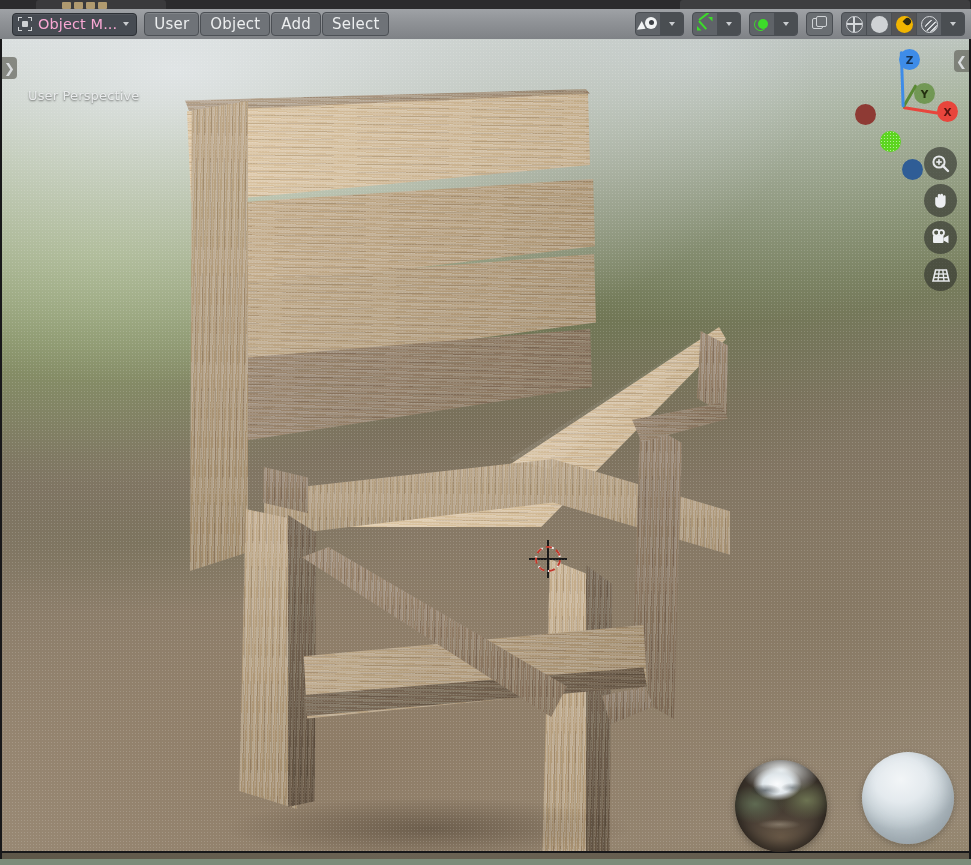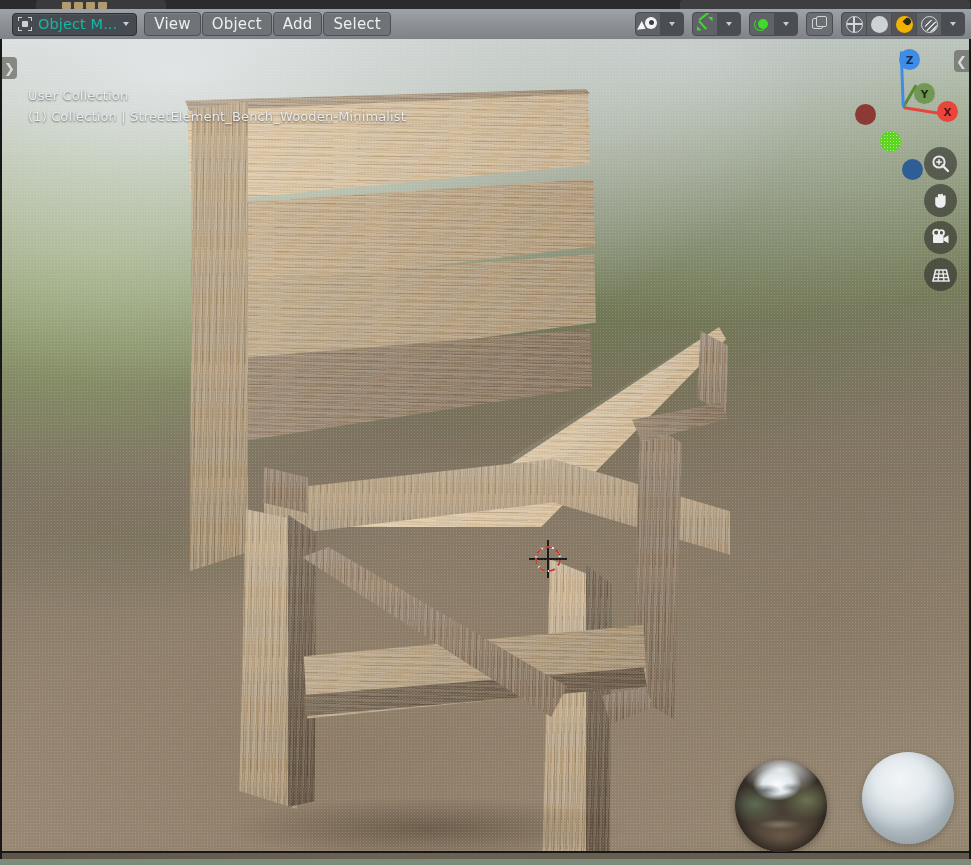--- a/index.html
+++ b/index.html
@@ -38,21 +38,21 @@
   .hdr-right {
     position:absolute; right:6px; top:3px;
     display:flex; align-items:center; gap:8px;
   }
 
   
   .mode-sel {
     display:flex; align-items:center; gap:6px;
     height:23px; padding:0 7px 0 5px;
     background:#464b52; border:1px solid #2d3136; border-radius:4px;
-    color:#14b8a6; font-size:14.5px; letter-spacing:.1px;
+    color:#f9a8d4; font-size:14.5px; letter-spacing:.1px;
     box-shadow:inset 0 1px 0 rgba(255,255,255,.07);
   }
   .mode-ico {
     width:14px; height:14px; position:relative; flex:none;
   }
   .mode-ico i {
     position:absolute; width:4px; height:4px;
     border:1.6px solid #cfd2d5;
   }
   .mode-ico i:nth-child(1){ left:0; top:0; border-right:none; border-bottom:none; }
@@ -337,21 +337,21 @@
             <i></i>
             <i></i>
             <i></i>
             <b></b>
         </span>
         <span>Object M...</span>
         <span class="chev sm"></span>
       </div>
 
       <div class="menus">
-        <div class="menu-btn">View</div>
+        <div class="menu-btn">User</div>
         <div class="menu-btn">Object</div>
         <div class="menu-btn">Add</div>
         <div class="menu-btn">Select</div>
       </div>
     </div>
 
     <div class="hdr-right">
 
       <div class="wgrp">
         <div class="wbtn">
@@ -516,22 +516,21 @@
     <div class="cursor3d">
       <span class="cx"></span>
       <span class="cy"></span>
       <span class="ring"></span>
       <span class="ring2"></span>
     </div>
 
     <div class="vp-noise"></div>
 
     <div class="vp-text">
-      <div>User Collection</div>
-      <div>(1) Collection | StreetElement_Bench_Wooden-Minimalist</div>
+      <div>User Perspective</div>
     </div>
 
     <div class="side-tab left">❯</div>
     <div class="side-tab right">❮</div>
 
     <div class="navgiz">
 
       <div class="axline" style="left:46px; top:45px; width:36px; background:#e8453c; transform:rotate(9deg);"></div>
       <div class="axline" style="left:46px; top:45px; width:26px; background:#5a8a34; transform:rotate(-60deg);"></div>
       <div class="axline" style="left:46px; top:45px; width:56px; background:#3e8ce8; transform:rotate(-92deg);"></div>

